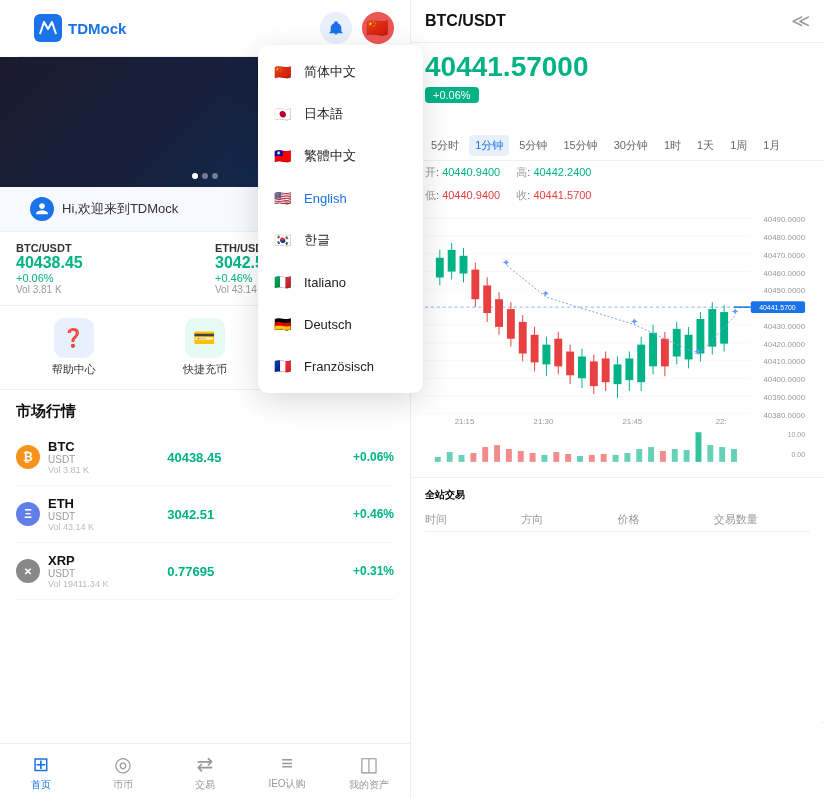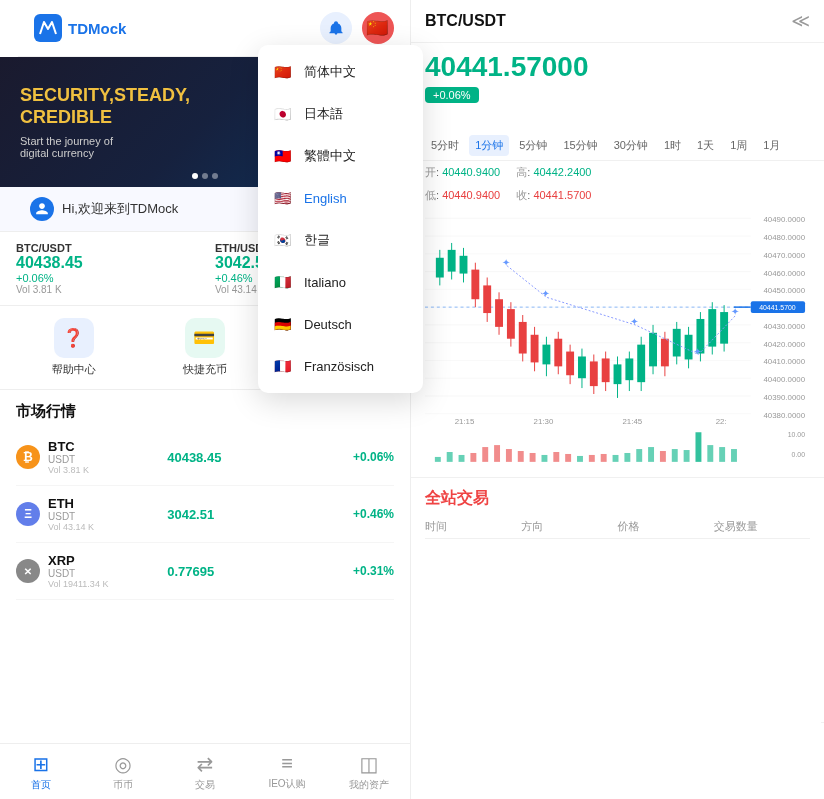--- a/index.html
+++ b/index.html
@@ -356,21 +356,21 @@
       height: 50px;
       margin: 0 14px;
       position: relative;
     }
 
     
     .trade-section {
       padding: 10px 14px 6px;
       border-top: 1px solid #f0f0f0;
     }
-    .trade-title { font-size: 16px; font-weight: 700; color: #ef4444; margin-bottom: 6px; }
+    .trade-title { font-size: 10px; font-weight: 700; color: #000000; margin-bottom: 6px; }
     .trade-header {
       display: flex;
       font-size: 11px;
       color: #999;
       padding: 4px 0;
       border-bottom: 1px solid #f0f0f0;
     }
     .trade-header .tc { flex: 1; }
 
     
@@ -412,30 +412,20 @@
           <path d="M12 2C10.3 2 9 3.3 9 5v.3C6.1 6.1 4 8.8 4 12v5l-2 2v1h20v-1l-2-2v-5c0-3.2-2.1-5.9-5-6.7V5c0-1.7-1.3-3-3-3zm0 20c1.1 0 2-.9 2-2h-4c0 1.1.9 2 2 2z"></path>
         </svg>
       </div>
       <div class="header-icon flag-icon-wrap" style="background:#e55; display:flex; align-items:center; justify-content:center; font-size:18px;">
         🇨🇳
       </div>
     </div>
   </div>
 
   <div class="banner">
-    <div class="banner-text">
-      <h2>
-        <span>SECURITY,STEADY,</span><br>
-        <span>CREDIBLE</span>
-      </h2>
-      <p>
-        <span>Start the journey of</span><br>
-        <span>digital currency</span>
-      </p>
-    </div>
     <div class="banner-coin">
       <span style="color:#fff; font-size:22px; font-weight:900;">$</span>
     </div>
     <div class="banner-dots">
       <div class="dot active"></div>
       <div class="dot"></div>
       <div class="dot"></div>
     </div>
   </div>
 

